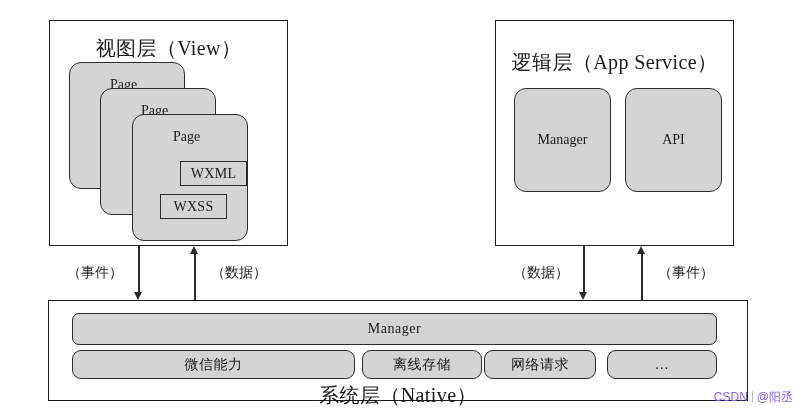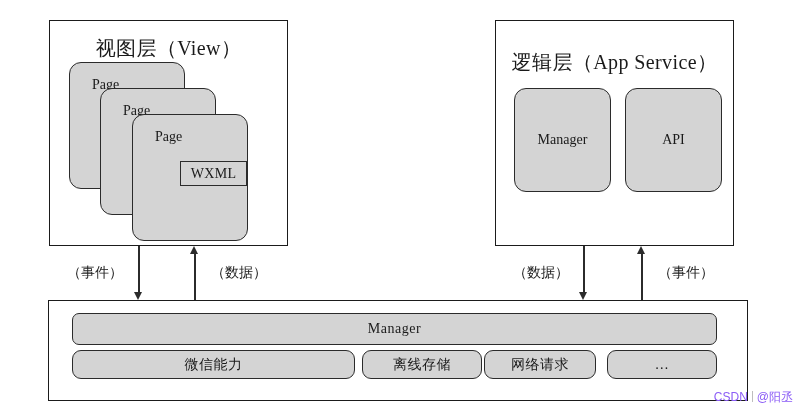--- a/index.html
+++ b/index.html
@@ -45,21 +45,21 @@
     box-sizing: border-box;
   }
   .card-label {
     position: absolute;
     font-size: 14px;
     white-space: nowrap;
   }
 
   
   .page-label {
-    left: 22px;
+    left: 40px;
     top: 14px;
   }
 
   
   .subbox {
     position: absolute;
     background: #d4d4d4;
     border: 1.4px solid #2b2b2b;
     box-sizing: border-box;
     display: flex;
@@ -144,20 +144,21 @@
     <div class="card-label page-label">Page</div>
   </div>
 
   <div class="card" style="left:100px; top:88px; width:116px; height:127px;">
     <div class="card-label page-label">Page</div>
   </div>
 
   <div class="card" style="left:132px; top:114px; width:116px; height:127px;">
     <div class="card-label page-label">Page</div>
     <div class="subbox" style="left:27px; top:46px; width:67px; height:25px;margin-left:20px;">WXML</div>
+    <div class="subbox" style="left:27px; top:79px; width:67px; height:25px;">WXSS</div>
   </div>
 
   <div class="panel" style="left:495px; top:20px; width:239px; height:226px;">
     <div class="panel-title" style="top:28px;">逻辑层（App Service）</div>
   </div>
 
   <div class="card card-center" style="left:514px; top:88px; width:97px; height:104px;">Manager</div>
 
   <div class="card card-center" style="left:625px; top:88px; width:97px; height:104px;">API</div>
 
@@ -183,18 +184,19 @@
   <div class="pill wide" style="left:72px; top:313px; width:645px; height:32px;">Manager</div>
 
   <div class="pill" style="left:72px; top:350px; width:283px; height:29px;">微信能力</div>
 
   <div class="pill" style="left:362px; top:350px; width:120px; height:29px;">离线存储</div>
 
   <div class="pill" style="left:484px; top:350px; width:112px; height:29px;">网络请求</div>
 
   <div class="pill" style="left:607px; top:350px; width:110px; height:29px;">…</div>
 
+  <div class="panel-title" style="left:48px; width:700px; top:382px;">系统层（Native）</div>
 
   <div class="watermark" style="right:6px; bottom:8px;">
     <span>CSDN</span><span class="wm-sep"></span><span>@阳丞</span>
   </div>
 
 </div>
 
 </body></html>

